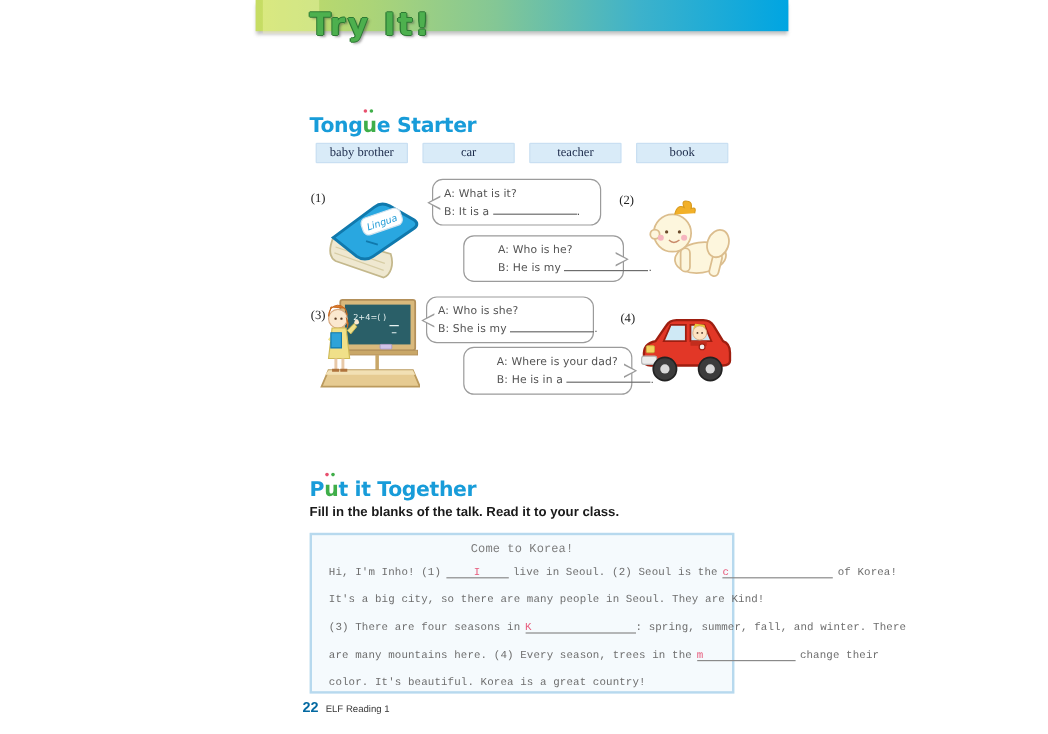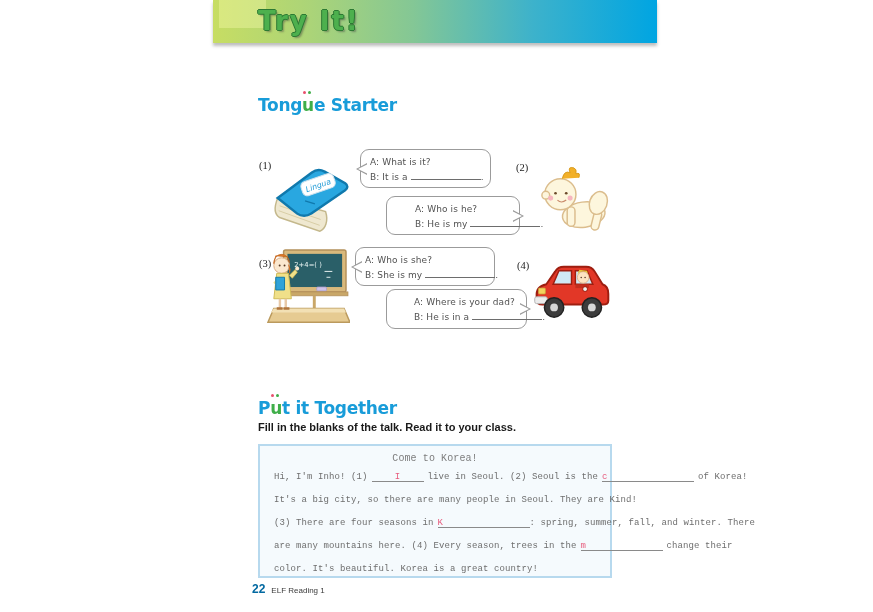--- a/index.html
+++ b/index.html
@@ -4,21 +4,21 @@
 <style>
   * { margin:0; padding:0; box-sizing:border-box; }
   body { background:#fff; }
   .page {
     position:relative; width:873px; height:612px; background:#ffffff;
     font-family:"Liberation Sans", sans-serif; overflow:hidden;
   }
 
   
   .banner {
-    position:absolute; left:213px; top:0; width:444px; height:43px;
+    position:absolute; left:213px; top:0; width:444px; height:26px;
     background:linear-gradient(90deg,#c7dd63 0%,#abd478 22%,#84c795 45%,#3db2cb 72%,#00a5e2 100%);
     box-shadow:0 3px 3px rgba(110,110,110,0.45);
   }
   .banner-notch {
     position:absolute; left:6px; top:0; width:47px; height:28px;
     background:rgba(255,255,180,0.35);
   }
   .banner-title {
     position:absolute; left:45px; top:6px;
     font-family:"DejaVu Sans", sans-serif; font-weight:bold; font-size:26px;
@@ -114,34 +114,40 @@
 <div class="page">
 
   <div class="banner">
     <div class="banner-notch"></div>
     <div class="banner-title">Try It!</div>
   </div>
 
   <div class="section-heading" style="left:258px; top:76px;margin-top:19px;"><span>Tong</span><span class="heading-u">u</span><span>e Starter</span></div>
 
 
+  <div class="word-box-row">
+    <div class="word-box">baby brother</div>
+    <div class="word-box">car</div>
+    <div class="word-box">teacher</div>
+    <div class="word-box">book</div>
+  </div>
 
   <div class="item-label" style="left:259px; top:160px;">(1)</div>
   <svg class="illustration" style="left:264px; top:158px;" width="88" height="78" viewBox="0 0 90 78">
     <path d="M14,40 C10,50 11,57 16,60 L57,74 C63,72 66,63 63,54 Z" fill="#efe8d0" stroke="#c4b88c" stroke-width="1.5"></path>
     <path d="M16,48 L58,62 M15,53 L57,68" stroke="#d7cda5" stroke-width="1" fill="none"></path>
     <path d="M14,40 L49,14 C53,11 58,11 62,13 L83,25 C86,27 86,30 83,32 L48,56 C44,59 38,59 34,56 Z" fill="#29a7e0" stroke="#1079ad" stroke-width="2.5"></path>
     <g transform="rotate(-19 55 27)">
       <rect x="38" y="19" width="35" height="15" rx="5" fill="#fff" stroke="#cfe2ee"></rect>
       <text x="55.5" y="30" font-size="8" fill="#1e9ad6" text-anchor="middle" font-family="DejaVu Sans" font-style="italic">Lingua</text>
     </g>
     <path d="M42,43 l10,3" stroke="#1079ad" stroke-width="1.5"></path>
   </svg>
 
-  <div class="bubble tail-left" style="left:360px; top:149px; width:131px; height:39px;">
+  <div class="bubble tail-left" style="left:360px; top:149px; width:141px; height:39px;">
     <div class="bline"><span>A: What is it?</span></div>
     <div class="bline"><span>B: It is a</span><span class="bubble-blank"></span><span>.</span></div>
   </div>
 
   <div class="item-label" style="left:516px; top:162px;">(2)</div>
   <svg class="illustration" style="left:536px; top:166px;" width="76" height="72" viewBox="0 0 78 74">
     <ellipse cx="49" cy="50" rx="22" ry="13" fill="#fdf6dd" stroke="#dbbd8d" stroke-width="1.5" transform="rotate(-8 49 50)"></ellipse>
     <rect x="32" y="42" width="8" height="20" rx="4" fill="#fdf6dd" stroke="#dbbd8d" stroke-width="1.5"></rect>
     <rect x="58" y="46" width="8" height="20" rx="4" fill="#fdf6dd" stroke="#dbbd8d" stroke-width="1.5" transform="rotate(14 62 56)"></rect>
     <ellipse cx="64" cy="38" rx="9" ry="12" fill="#fdf6dd" stroke="#dbbd8d" stroke-width="1.5" transform="rotate(20 64 38)"></ellipse>

